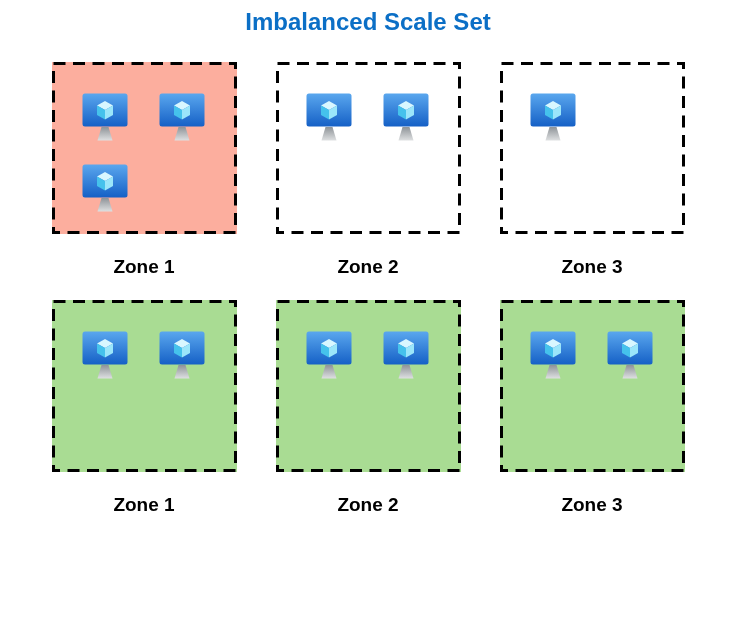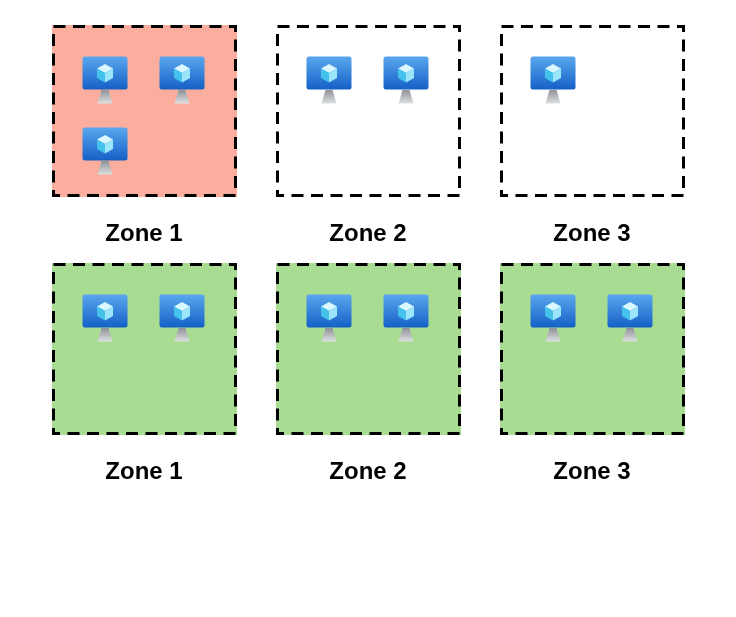--- a/index.html
+++ b/index.html
@@ -51,31 +51,32 @@
     column-gap: 31px;
     row-gap: 19px;
     padding: 31px 30px;
   }
   .vm { display: block; width: 46px; height: 52px; }
   .vm svg { display: block; }
   .zone-label {
     margin-top: 22px;
     height: 24px;
     text-align: center;
-    font-size: 24px;
+    font-size: 19px;
     font-weight: bold;
     color: #000000;
   }
 </style>
 </head>
 <body>
 
 <div id="page">
 
   <div class="section">
+    <div class="section-title" id="title-imbalanced">Imbalanced Scale Set</div>
     <div class="zones-row" id="row-imbalanced">
 
       <div class="zone">
         <div class="zone-box" data-state="overloaded">
           <svg class="dashed-border" width="185" height="172" viewBox="0 0 185 172">
             <rect x="1.5" y="1.5" width="182" height="169" fill="none" stroke="#000000" stroke-width="3" stroke-dasharray="12 7.5"></rect>
           </svg>
           <div class="vm-icons">
   <span class="vm">
     <svg width="46" height="52" viewBox="0 0 46 52" xmlns="http://www.w3.org/2000/svg">

